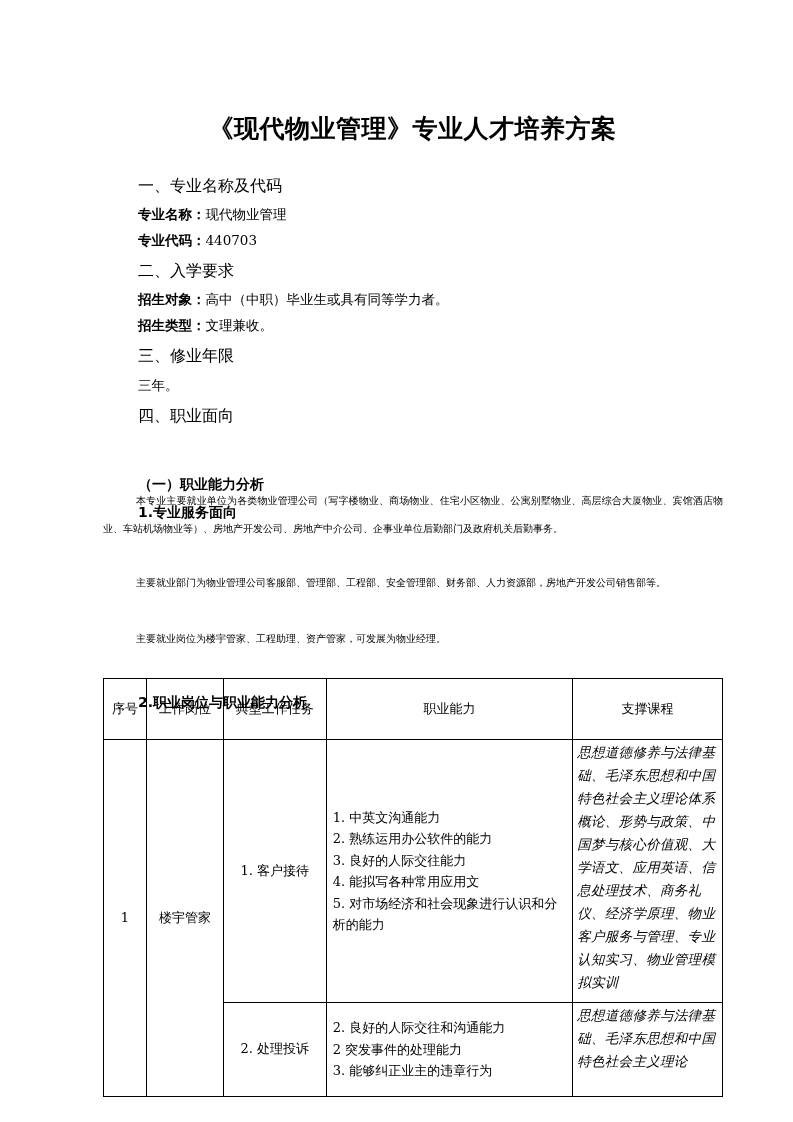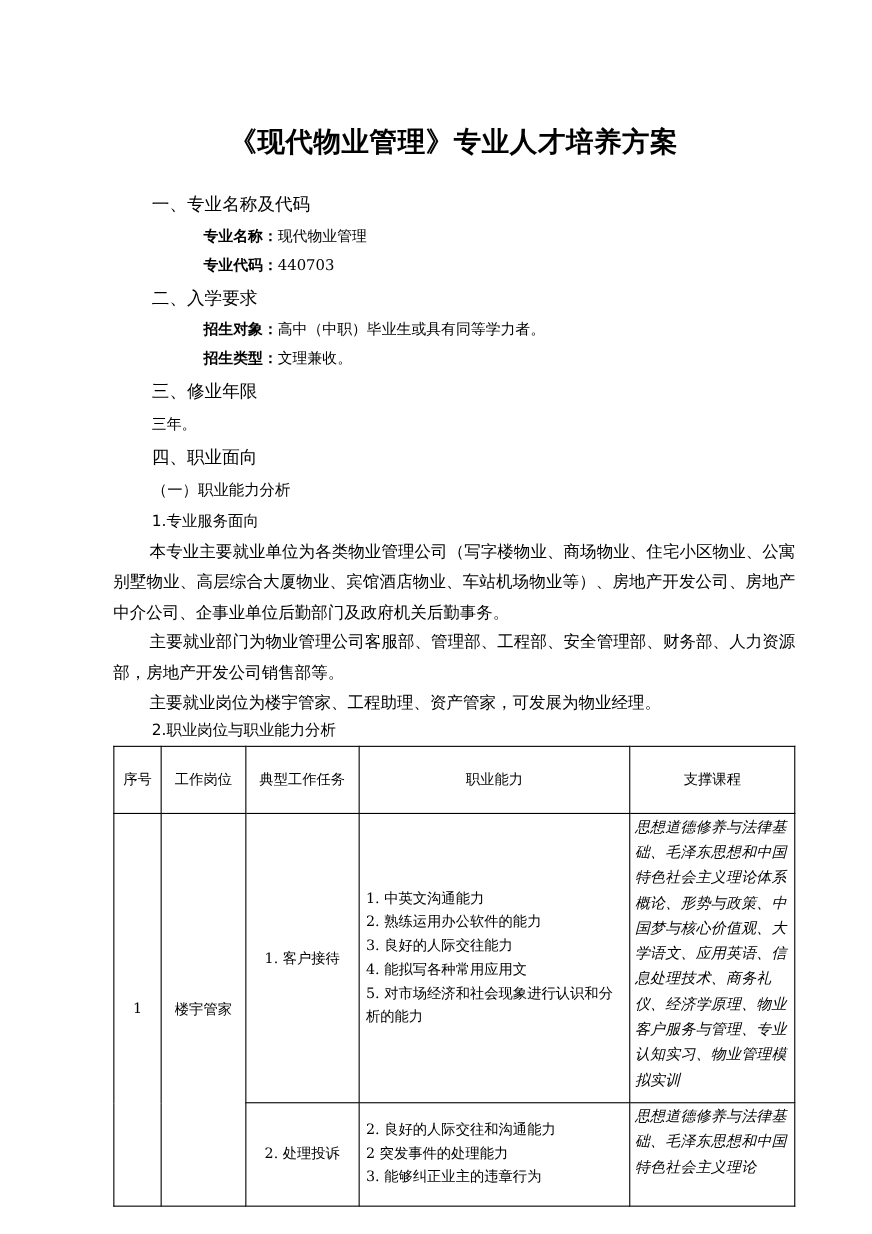--- a/index.html
+++ b/index.html
@@ -1,23 +1,23 @@
 <!DOCTYPE html>
 <html><head>
 <meta charset="utf-8">
 <style>
   html, body { margin:0; padding:0; background:#ffffff; }
   body { width:793px; height:1122px; position:relative; overflow:hidden; color:#000; font-family:"DejaVu Serif","Liberation Serif",serif; }
   .page { position:absolute; left:16px; top:0; width:789px; height:1122px; }
   .title { position:absolute; top:112px; left:0; width:793px; text-align:center; font-size:25px; font-weight:bold; letter-spacing:0.5px; font-family:"DejaVu Sans","Liberation Sans",sans-serif; }
   .h1 { position:absolute; left:122px; font-size:16px; font-family:"DejaVu Sans","Liberation Sans",sans-serif; }
   .line { position:absolute; left:122px; font-size:13.5px; white-space:nowrap; }
-  .line b { font-family:Liberation Sans, sans-serif; font-weight:bold;margin-left:47px; }
-  .h2 { position:absolute; left:122px; font-size:14px; font-weight:normal; font-family:"DejaVu Sans","Liberation Sans",sans-serif; }
-  .para { position:absolute; left:87px; width:620px; font-size:15px; line-height:28px; text-indent:33px; text-align:justify; }
+  .line b { font-family:Liberation Sans, sans-serif; font-weight:bold; }
+  .h2 { position:absolute; left:122px; font-size:14px; font-weight:bold; font-family:"DejaVu Sans","Liberation Sans",sans-serif;margin-top:39px; }
+  .para { position:absolute; left:87px; width:620px; font-size:10px; line-height:28px; text-indent:33px; text-align:justify; }
   table.grid { position:absolute; left:87px; top:678px; border-collapse:collapse; width:620px; font-size:13px; }
   table.grid td, table.grid th { border:1.3px solid #000; font-weight:normal; padding:14px 6px; }
   table.grid th { height:32px; text-align:center; }
   .center { text-align:center; vertical-align:middle; }
   .list { vertical-align:middle; line-height:21.5px; }
   .courses { vertical-align:top; line-height:23px; font-size:13.5px; letter-spacing:0.3px; padding:1px 4px !important;font-style:italic; }
   .clip-row td { height:62px; }
 </style>
 </head>
 <body>

